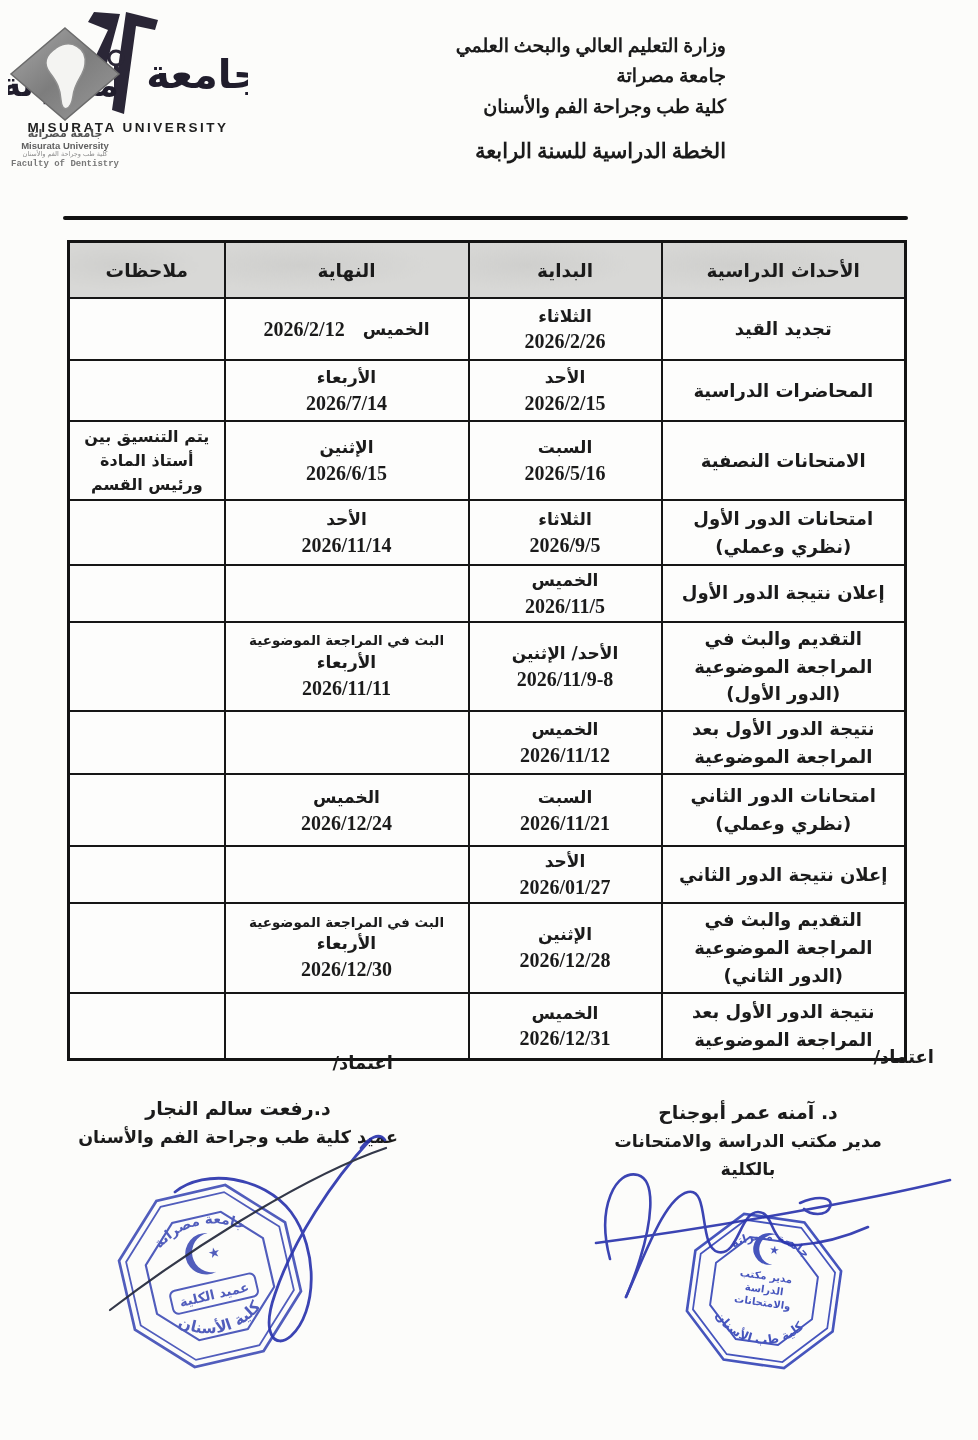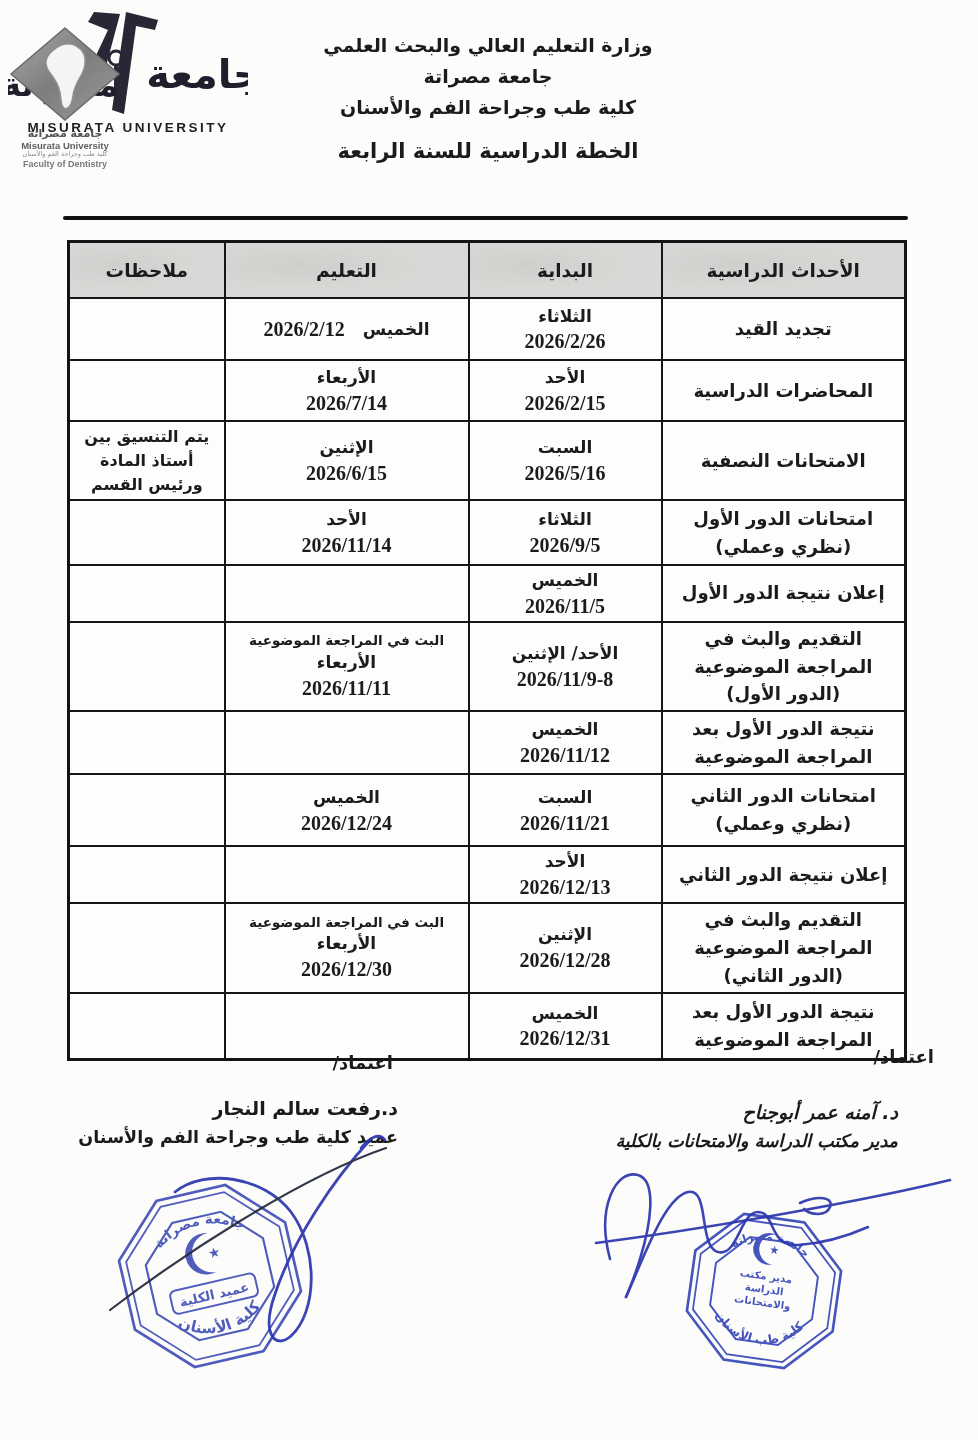--- a/index.html
+++ b/index.html
@@ -3,40 +3,40 @@
 <meta charset="utf-8">
 <style>
   html,body{margin:0;padding:0;background:#e8e8e8;}
   .page{
     position:relative;width:978px;height:1440px;margin:0 auto;
     background:#fcfcfa;overflow:hidden;
     font-family:"DejaVu Sans","Liberation Sans",sans-serif;
     color:#1b1b1b;direction:rtl;
   }
   
-  .hdr-center{position:absolute;top:30px;right:260px;width:460px;text-align:center;}
+  .hdr-center{position:absolute;top:30px;right:252px;width:460px;text-align:right;font-family:Liberation Serif, serif;}
   .hdr-center .l1{font-size:19px;font-weight:700;line-height:1.65;}
   .hdr-center .l2{font-size:19px;font-weight:700;line-height:1.6;}
   .hdr-center .l3{font-size:19px;font-weight:700;line-height:1.6;}
   .hdr-center .l4{font-size:21px;font-weight:800;margin-top:14px;line-height:1.5;}
   .hdr-center .l5{font-size:21px;font-weight:800;line-height:1.6;}
   .divider{position:absolute;top:216px;left:63px;width:845px;height:4px;background:#111;border-radius:2px;}
   
   .logo-uni{position:absolute;top:6px;left:8px;width:240px;height:132px;text-align:center;}
   .logo-uni svg{display:block;}
   .logo-uni .caption{font-size:13.5px;font-weight:800;letter-spacing:2.5px;color:#1e1e1e;
     font-family:"Liberation Sans","DejaVu Sans",sans-serif;margin-top:-4px;}
   
   .logo-fac{position:absolute;top:26px;right:854px;left:auto;width:118px;text-align:center;direction:rtl;}
   .logo-fac .t1{font-size:11px;font-weight:800;color:#555;line-height:1.1;margin-top:2px;}
   .logo-fac .t2{font-size:9.5px;font-weight:800;color:#606060;line-height:1.2;
     font-family:"Liberation Sans",sans-serif;}
   .logo-fac .t3{font-size:6.5px;color:#8a8a8a;line-height:1.2;}
   .logo-fac .t4{font-size:9px;font-weight:700;color:#777;line-height:1.2;
-    font-family:Liberation Sans, sans-serif;}
+    font-family:Liberation Mono, monospace;}
   
   .tbl-wrap{position:absolute;top:240px;right:71px;}
   table.sched{border-collapse:collapse;table-layout:fixed;direction:rtl;background:#fdfdfc;}
   table.sched{border:3.5px solid #141414;}
   table.sched td,table.sched th{border:2.4px solid #161616;padding:2px 6px;vertical-align:middle;text-align:center;}
   col.c-ev{width:244px;} col.c-st{width:193px;} col.c-en{width:244px;} col.c-no{width:156px;}
   tr.hrow th{height:50px;background:#d8d8d6;font-size:18.5px;font-weight:800;
     background-image:radial-gradient(ellipse at 30% 40%, #cfcfcd 0%, rgba(216,216,214,0) 55%);}
   .ev{font-weight:800;font-size:18px;line-height:1.55;}
   .day{font-weight:800;font-size:17px;line-height:1.45;display:block;}
@@ -44,24 +44,24 @@
     direction:ltr;unicode-bidi:embed;display:block;line-height:1.3;}
   .inline-end .day,.inline-end .date{display:inline-block;vertical-align:middle;margin:0 9px;}
   .end-note{font-size:13.5px;font-weight:800;line-height:1.3;display:block;}
   .note-sm{font-size:16px;font-weight:700;line-height:1.5;display:block;padding:0 6px;}
   tr.r1{height:62px;} tr.r2{height:61px;} tr.r3{height:79px;} tr.r4{height:65px;}
   tr.r5{height:46px;} tr.r6{height:82px;} tr.r7{height:63px;} tr.r8{height:72px;}
   tr.r9{height:55px;border-radius:7px;} tr.r10{height:85px;} tr.r11{height:67px;}
   
   .approve-r{position:absolute;top:1046px;right:44px;font-size:18px;font-weight:800;}
   .approve-l{position:absolute;top:1052px;right:585px;font-size:18px;font-weight:800;}
-  .sig-block{position:absolute;text-align:right;}
+  .sig-block{position:absolute;text-align:center;}
   .sig-block .name{font-size:19px;font-weight:800;line-height:1.5;}
   .sig-block .title{font-size:17.5px;font-weight:700;line-height:1.6;}
-  .sig-r{top:1098px;right:80px;width:300px;font-style:italic;}
+  .sig-r{top:1098px;right:80px;width:300px;}
   .sig-l{top:1094px;right:580px;width:320px;}
   .stamp{position:absolute;opacity:.88;}
   .stamp-left{top:1172px;right:668px;transform:rotate(-13deg);}
   .stamp-right{top:1198px;right:130px;transform:rotate(8deg);}
   .inksig{position:absolute;}
   .inksig-r{top:1152px;right:10px;}
   .inksig-l{top:1118px;right:565px;}
   svg text{font-family:"DejaVu Sans",sans-serif;}
 </style>
 </head>
@@ -115,21 +115,21 @@
       <colgroup>
           <col class="c-ev">
           <col class="c-st">
           <col class="c-en">
           <col class="c-no">
         </colgroup>
       <tbody>
           <tr class="hrow">
         <th>الأحداث الدراسية</th>
         <th>البداية</th>
-        <th>التعليم</th>
+        <th>النهاية</th>
         <th>ملاحظات</th>
       </tr>
       <tr class="r1">
         <td><span class="ev">تجديد القيد</span></td>
         <td>
               <span class="day">الثلاثاء</span>
               <span class="date">2026/2/26</span>
             </td>
         <td class="inline-end"><span class="day">الخميس</span><span class="date">2026/2/12</span></td>
         <td>
@@ -232,21 +232,21 @@
               <span class="date">2026/12/24</span>
             </td>
         <td>
               <span class="note-sm"></span>
             </td>
       </tr>
       <tr class="r9">
         <td><span class="ev">إعلان نتيجة الدور الثاني</span></td>
         <td>
               <span class="day">الأحد</span>
-              <span class="date">2026/12/13</span>
+              <span class="date">2026/01/27</span>
             </td>
         <td>
               <span class="day"></span>
               <span class="date"></span>
             </td>
         <td>
               <span class="note-sm"></span>
             </td>
       </tr>
       <tr class="r10">

